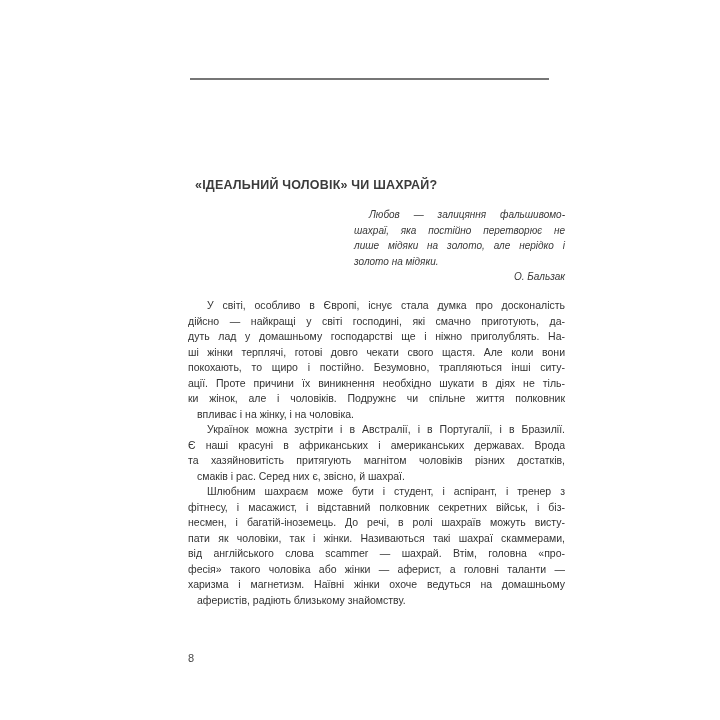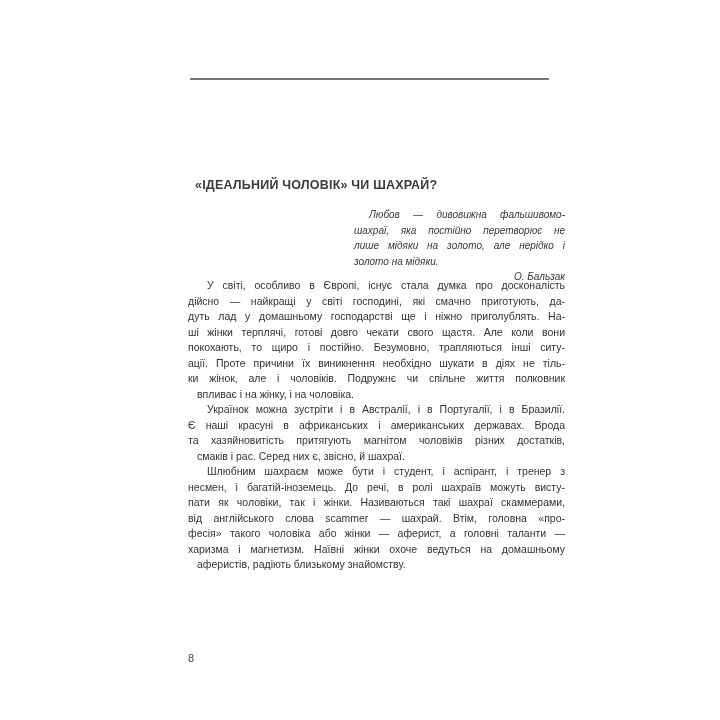--- a/index.html
+++ b/index.html
@@ -50,21 +50,21 @@
   .epigraph .line { text-align: justify; text-align-last: justify; }
   .epigraph .line.first { text-indent: 15px; }
   .epigraph .line.last { text-align-last: left; }
   .epigraph-attribution {
     text-align: right;
     font-style: italic;
   }
   .body-text {
     position: absolute;
     left: 188px;
-    top: 278px;
+    top: 298px;
     width: 377px;
     font-size: 10.5px;
     line-height: 15.5px;
     color: #333333;
   }
   .paragraph { margin: 0; }
   .body-text .line { text-align: justify; text-align-last: justify; }
   .body-text .line.first { text-indent: 19px; }
   .body-text .line.last { text-align-last: left; margin-left: 9px; }
   .page-number {
@@ -76,21 +76,21 @@
   }
 </style>
 </head>
 <body>
 
 <div class="page">
   <div class="header-rule"></div>
   <h1 class="chapter-title">«ІДЕАЛЬНИЙ ЧОЛОВІК» ЧИ ШАХРАЙ?</h1>
   <div class="epigraph">
     <div>
-        <div class="line first">Любов — дивовижна фальшивомо-</div>
+        <div class="line first">Любов — залицяння фальшивомо-</div>
         <div class="line">шахраї, яка постійно перетворює не</div>
         <div class="line">лише мідяки на золото, але нерідко і</div>
         <div class="line last">золото на мідяки.</div>
       </div>
     <div class="epigraph-attribution">О. Бальзак</div>
   </div>
   <div class="body-text">
       <div class="paragraph">
         <div class="line first">У світі, особливо в Європі, існує стала думка про досконалість</div>
         <div class="line">дійсно — найкращі у світі господині, які смачно приготують, да-</div>
@@ -102,20 +102,21 @@
         <div class="line last">впливає і на жінку, і на чоловіка.</div>
       </div>
       <div class="paragraph">
         <div class="line first">Українок можна зустріти і в Австралії, і в Португалії, і в Бразилії.</div>
         <div class="line">Є наші красуні в африканських і американських державах. Врода</div>
         <div class="line">та хазяйновитість притягують магнітом чоловіків різних достатків,</div>
         <div class="line last">смаків і рас. Серед них є, звісно, й шахраї.</div>
       </div>
       <div class="paragraph">
         <div class="line first">Шлюбним шахраєм може бути і студент, і аспірант, і тренер з</div>
+        <div class="line">фітнесу, і масажист, і відставний полковник секретних військ, і біз-</div>
         <div class="line">несмен, і багатій-іноземець. До речі, в ролі шахраїв можуть висту-</div>
         <div class="line">пати як чоловіки, так і жінки. Називаються такі шахраї скаммерами,</div>
         <div class="line">від англійського слова scammer — шахрай. Втім, головна «про-</div>
         <div class="line">фесія» такого чоловіка або жінки — аферист, а головні таланти —</div>
         <div class="line">харизма і магнетизм. Наївні жінки охоче ведуться на домашньому</div>
         <div class="line last">аферистів, радіють близькому знайомству.</div>
       </div>
     </div>
   <div class="page-number">8</div>
 </div>

